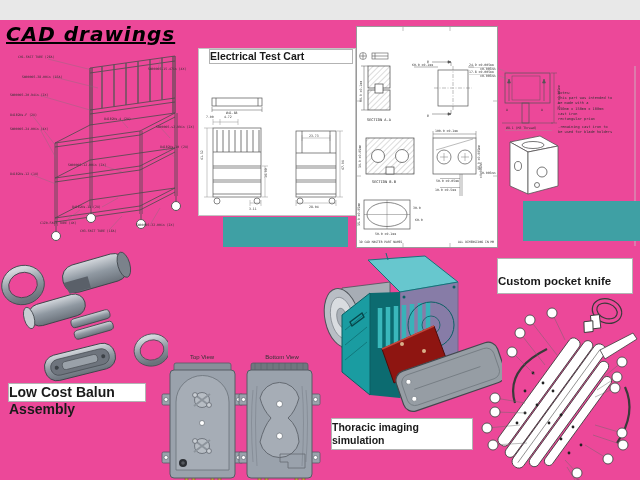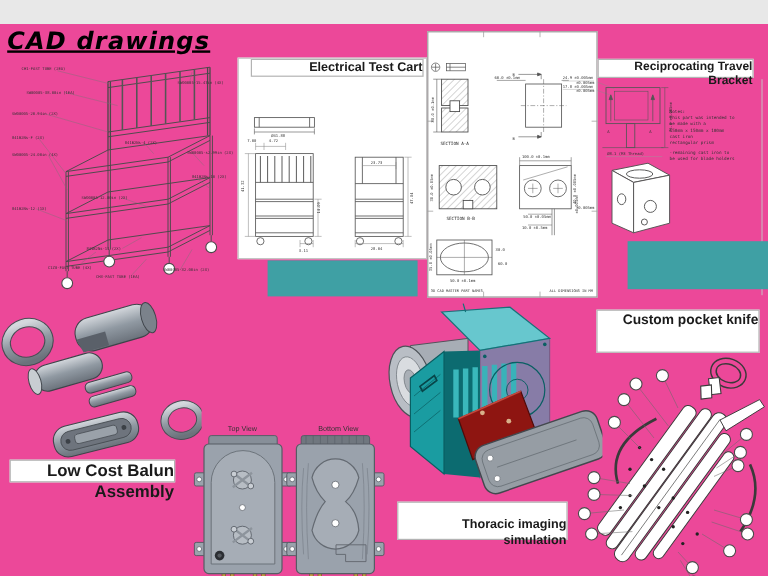--- a/index.html
+++ b/index.html
@@ -2,21 +2,21 @@
 <html><head>
 <meta charset="utf-8">
 <style>
   html,body{margin:0;padding:0;background:#e8e8e8;}
   #canvas{position:relative;width:640px;height:480px;background:#ec4899;overflow:hidden;
           font-family:"Liberation Sans",sans-serif;color:#111;margin-top:20px;}
   .abs{position:absolute;}
   #page-title{left:6px;top:2px;font-family:"DejaVu Sans",sans-serif;font-style:italic;font-weight:bold;
               font-size:20px;letter-spacing:1px;text-decoration:underline;color:#000;}
   .label-box{position:absolute;box-sizing:border-box;background:#fff;border:1px solid #b3b3b3;
-             text-align:right;font-weight:600;color:#1a1a1a;line-height:1.2;}
+             text-align:left;font-weight:600;color:#1a1a1a;line-height:1.2;}
   .panel{position:absolute;box-sizing:border-box;background:#fff;border:1px solid #c4c4c4;}
   .teal{position:absolute;background:#3fa0a4;}
   svg{position:absolute;font-family:"DejaVu Sans Mono",monospace;}
   svg text{fill:#333;}
   .cad{font-size:3.2px;}
   .note{font-size:3.6px;fill:#555;}
   .sec{font-size:3.6px;fill:#222;}
 </style>
 </head>
 <body>
@@ -200,21 +200,20 @@
     </g>
     <text class="cad" x="4" y="200" transform="rotate(-90 4,200)">35.0 ±0.05mm</text>
     <text class="cad" x="57" y="183">30.0</text>
     <text class="cad" x="59" y="195">60.0</text>
     <text class="cad" x="19" y="209">50.0 ±0.1mm</text>
 
     <text style="font-size:3px;" x="3" y="217">3D CAD MASTER PART NAMES</text>
     <text style="font-size:3px;" x="102" y="217">ALL DIMENSIONS IN MM</text>
   </svg>
 
-  <div class="label-box" style="left:498px;top:29px;width:130px;height:16px;font-size:10px;font-weight:bold;">Reciprocating Travel Bracket</div>
 
   <svg style="left:478px;top:26px;" width="162" height="206" viewBox="0 0 162 206">
     <line x1="157" y1="20" x2="157" y2="200" stroke="#c6c6c6" stroke-width="0.8"></line>
 
     <text class="cad" x="2" y="24">±0.005mm</text>
     <text class="cad" x="2" y="31">±0.005mm</text>
     <path d="M20,22.5 L34,28 M20,29.5 L30,33" stroke="#888" stroke-width="0.35"></path>
 
     <g stroke="#555" stroke-width="0.7" fill="none">
       <rect x="27" y="27" width="45" height="30"></rect>
@@ -414,21 +413,21 @@
     </g>
 
     <g transform="rotate(-19 135,125)">
       <rect x="85" y="105" width="107" height="42" rx="10" fill="#969da4" stroke="#43484e" stroke-width="1.2"></rect>
       <rect x="90" y="110" width="97" height="32" rx="8" fill="none" stroke="#6d747b" stroke-width="0.7"></rect>
       <line x1="100" y1="126" x2="170" y2="126" stroke="#6d747b" stroke-width="0.7"></line>
       <circle cx="97" cy="117" r="2.5" fill="#fff" stroke="#6d747b" stroke-width="0.6"></circle>
       <circle cx="97" cy="135" r="2.5" fill="#fff" stroke="#6d747b" stroke-width="0.6"></circle>
     </g>
   </svg>
-  <div class="label-box" style="left:331px;top:398px;width:142px;height:32px;font-size:10.5px;padding-top:12px;">
+  <div class="label-box" style="left:331px;top:398px;width:142px;height:32px;font-size:10.5px;padding-top:2px;">
     <div>Thoracic imaging simulation</div>
   </div>
 
   <svg style="left:465px;top:275px;" width="175" height="205" viewBox="0 0 175 205">
 
     <g transform="rotate(20 142,16)" fill="none" stroke="#3a3a3a" stroke-width="1.2">
       <ellipse cx="142" cy="16" rx="15" ry="12"></ellipse>
       <ellipse cx="142" cy="16" rx="10.5" ry="7.5"></ellipse>
       <polygon points="128,26 136,22 142,34 134,38" fill="#fff" stroke-width="0.9"></polygon>
       <polygon points="124,34 132,30 136,40 128,44" fill="#fff" stroke-width="0.9"></polygon>
@@ -491,17 +490,17 @@
         <circle cx="30" cy="117" r="5"></circle>
       <circle cx="22" cy="133" r="5"></circle>
         <circle cx="28" cy="150" r="5"></circle>
         <circle cx="157" cy="138" r="5"></circle>
       <circle cx="158" cy="150" r="5"></circle>
         <circle cx="143" cy="164" r="5"></circle>
         <circle cx="112" cy="178" r="5"></circle>
       <circle cx="113" cy="190" r="5"></circle>
     </g>
   </svg>
-  <div class="label-box" style="left:497px;top:238px;width:136px;height:36px;font-size:11.5px;padding-top:2px;">
+  <div class="label-box" style="left:497px;top:238px;width:136px;height:36px;font-size:11.5px;padding-top:16px;">
     <div>Custom pocket knife</div>
   </div>
 
 </div>
 
 </body></html>

